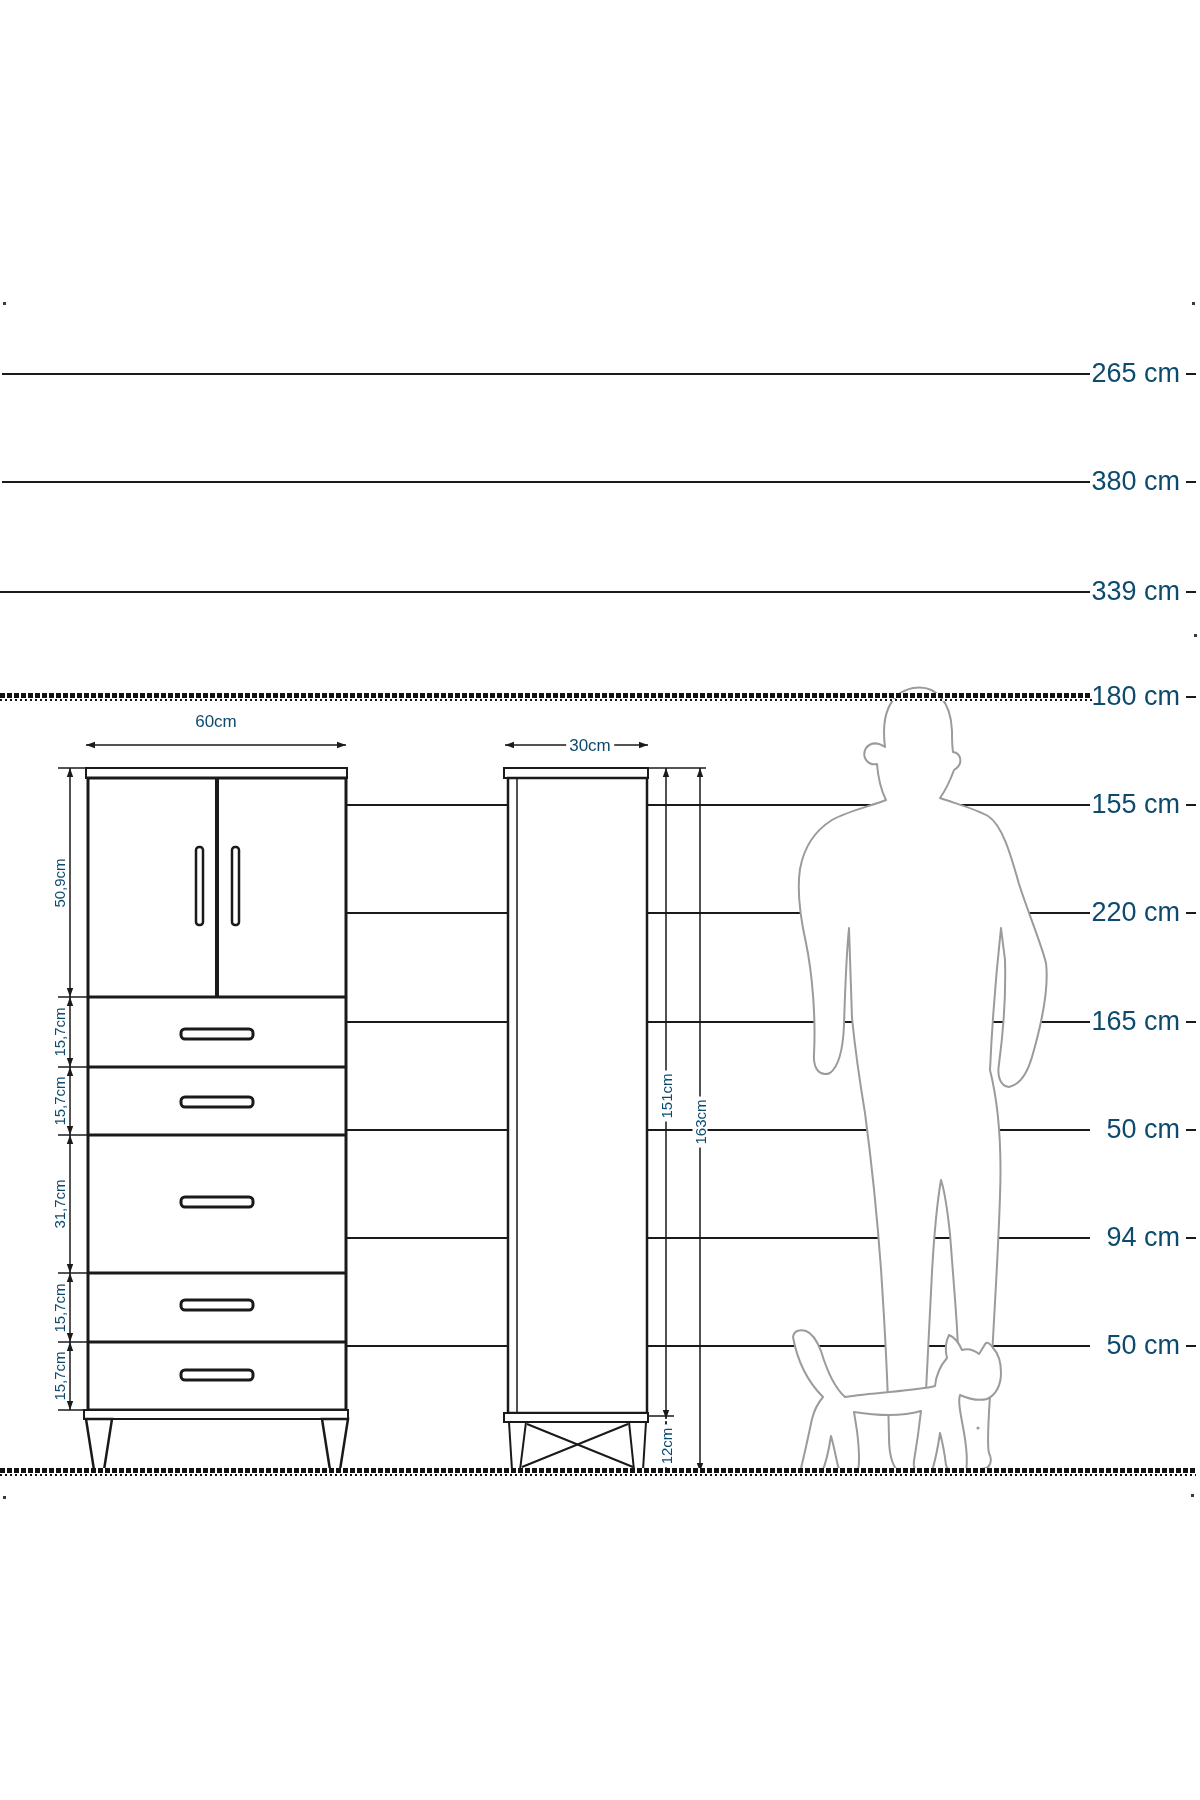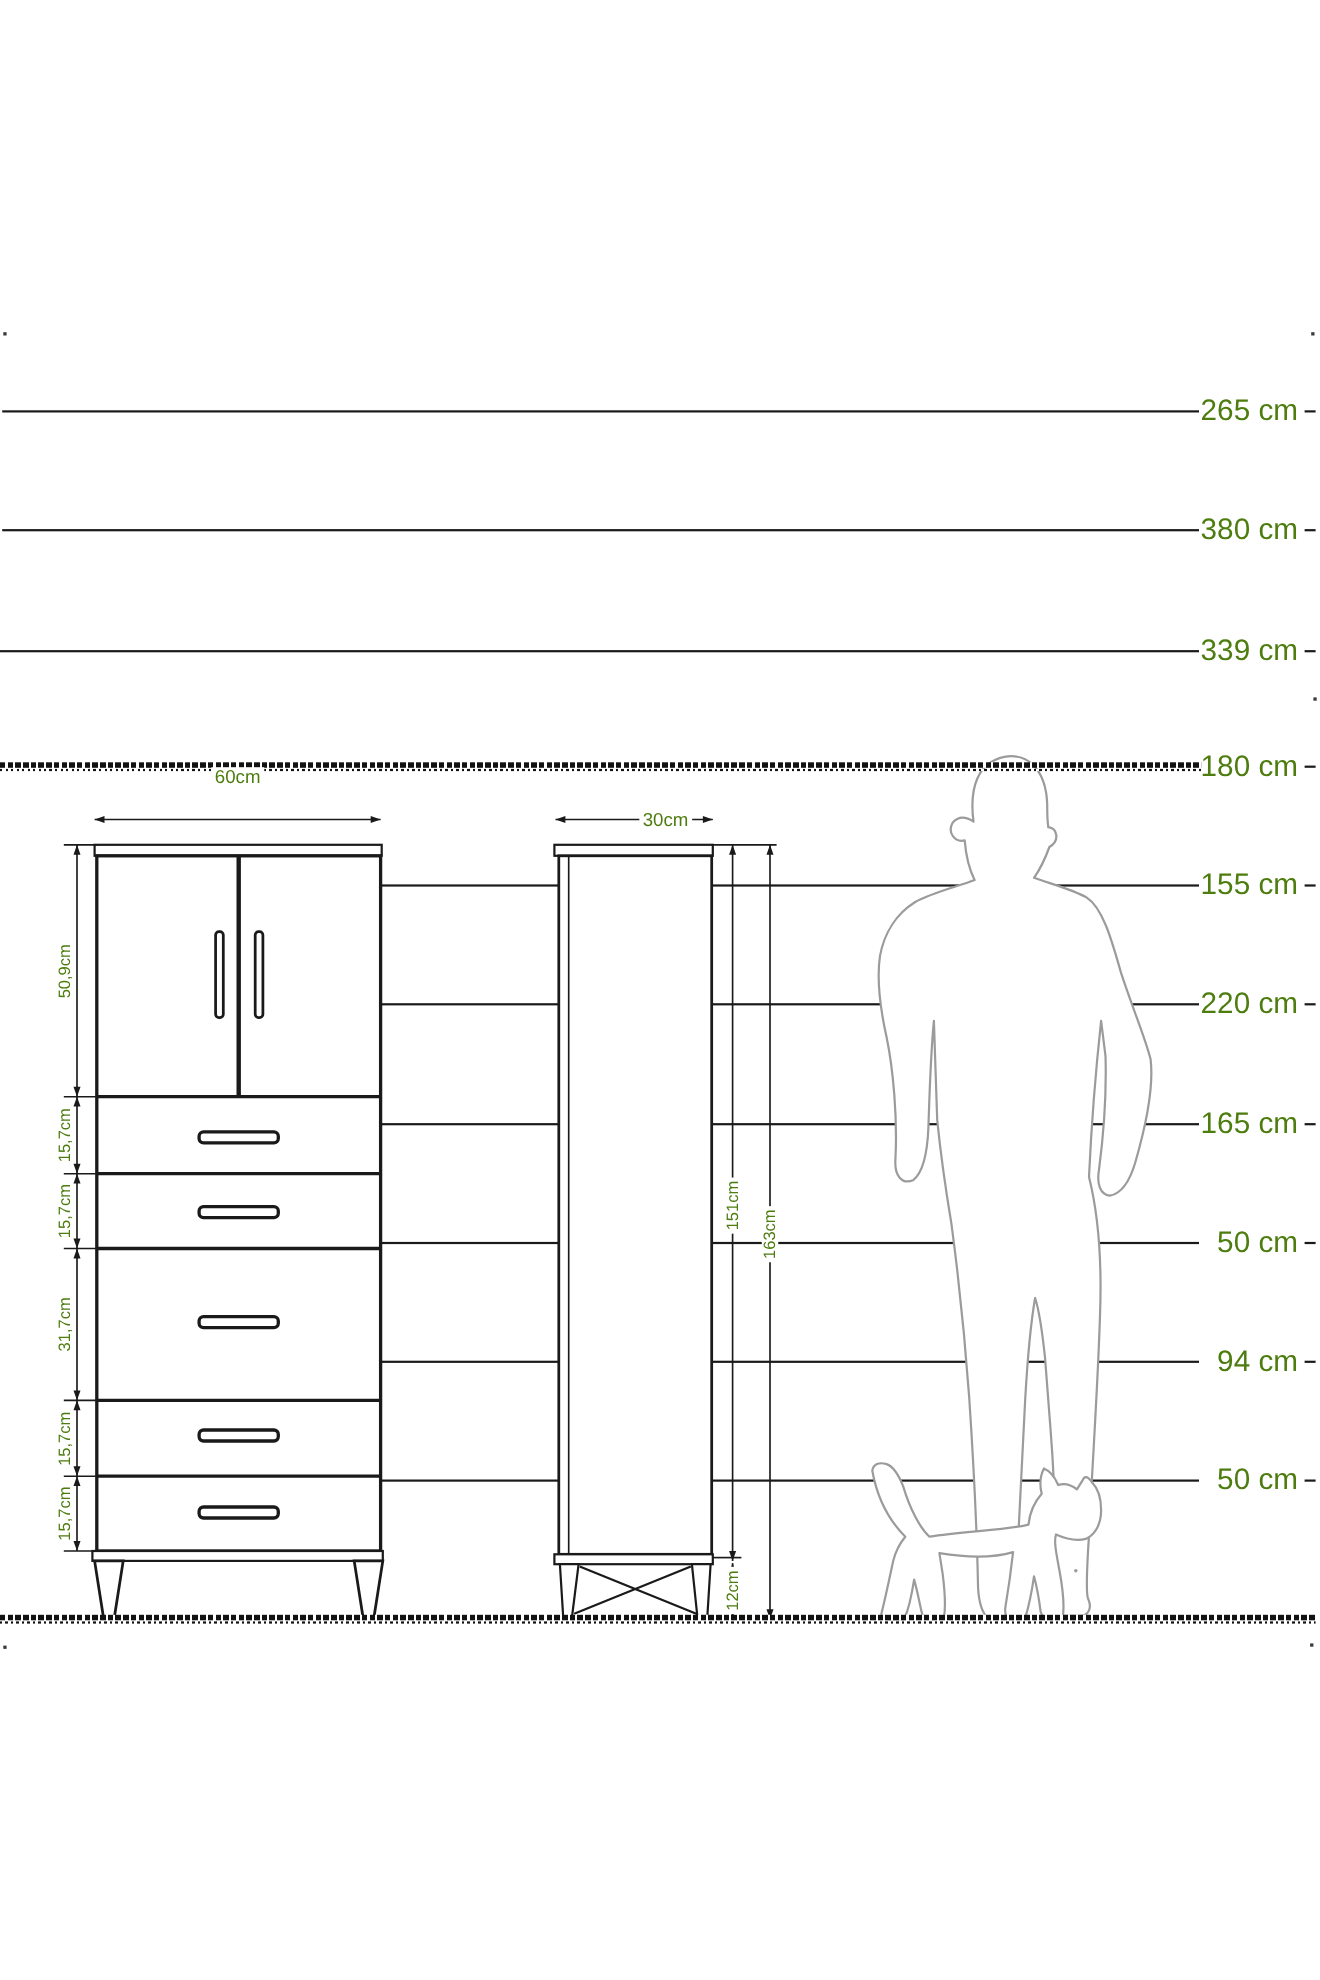--- a/index.html
+++ b/index.html
@@ -1,18 +1,18 @@
 <!DOCTYPE html>
 <html><head>
 <meta charset="utf-8">
 <style>
   html,body{margin:0;padding:0;background:#fff;}
   #canvas{
     position:relative;width:1200px;height:1800px;background:#ffffff;overflow:hidden;
-    font-family:"Liberation Sans", sans-serif;color:#4d7c0f;
+    font-family:"Liberation Sans", sans-serif;color:#0c4a6e;
   }
   
   .scale-row{position:absolute;left:0;width:1200px;height:0;}
   .scale-line{position:absolute;top:-1px;height:2px;background:#1a1a1a;}
   .hatch{
     position:absolute;top:-4px;height:8px;
     background:
       repeating-linear-gradient(90deg,#121212 0 5px,#ffffff 5px 7px) top/100% 5px no-repeat,
       repeating-linear-gradient(90deg,#121212 0 2px,#ffffff 2px 5px) bottom/100% 2px no-repeat;
   }
@@ -281,22 +281,22 @@
       </div>
     <div class="scale-row" style="top:1238px">
         <span class="scale-label">94 cm</span>
         <span class="scale-dash"></span>
       </div>
     <div class="scale-row" style="top:1346px">
         <span class="scale-label">50 cm</span>
         <span class="scale-dash"></span>
       </div>
 
-    <span class="dim-label" style="left:216px;top:706px">60cm</span>
-    <span class="dim-label" style="left:605px;top:745px">30cm</span>
+    <span class="dim-label" style="left:216px;top:721px">60cm</span>
+    <span class="dim-label" style="left:590px;top:745px">30cm</span>
 
     <span class="dim-label small vert nobg" style="left:59px;top:883px">50,9cm</span>
     <span class="dim-label small vert nobg" style="left:59px;top:1032px">15,7cm</span>
     <span class="dim-label small vert nobg" style="left:59px;top:1101px">15,7cm</span>
     <span class="dim-label small vert nobg" style="left:59px;top:1204px">31,7cm</span>
     <span class="dim-label small vert nobg" style="left:59px;top:1308px">15,7cm</span>
     <span class="dim-label small vert nobg" style="left:59px;top:1376px">15,7cm</span>
 
     <span class="dim-label small vert" style="left:666px;top:1096px">151cm</span>
     <span class="dim-label small vert" style="left:700px;top:1122px">163cm</span>

